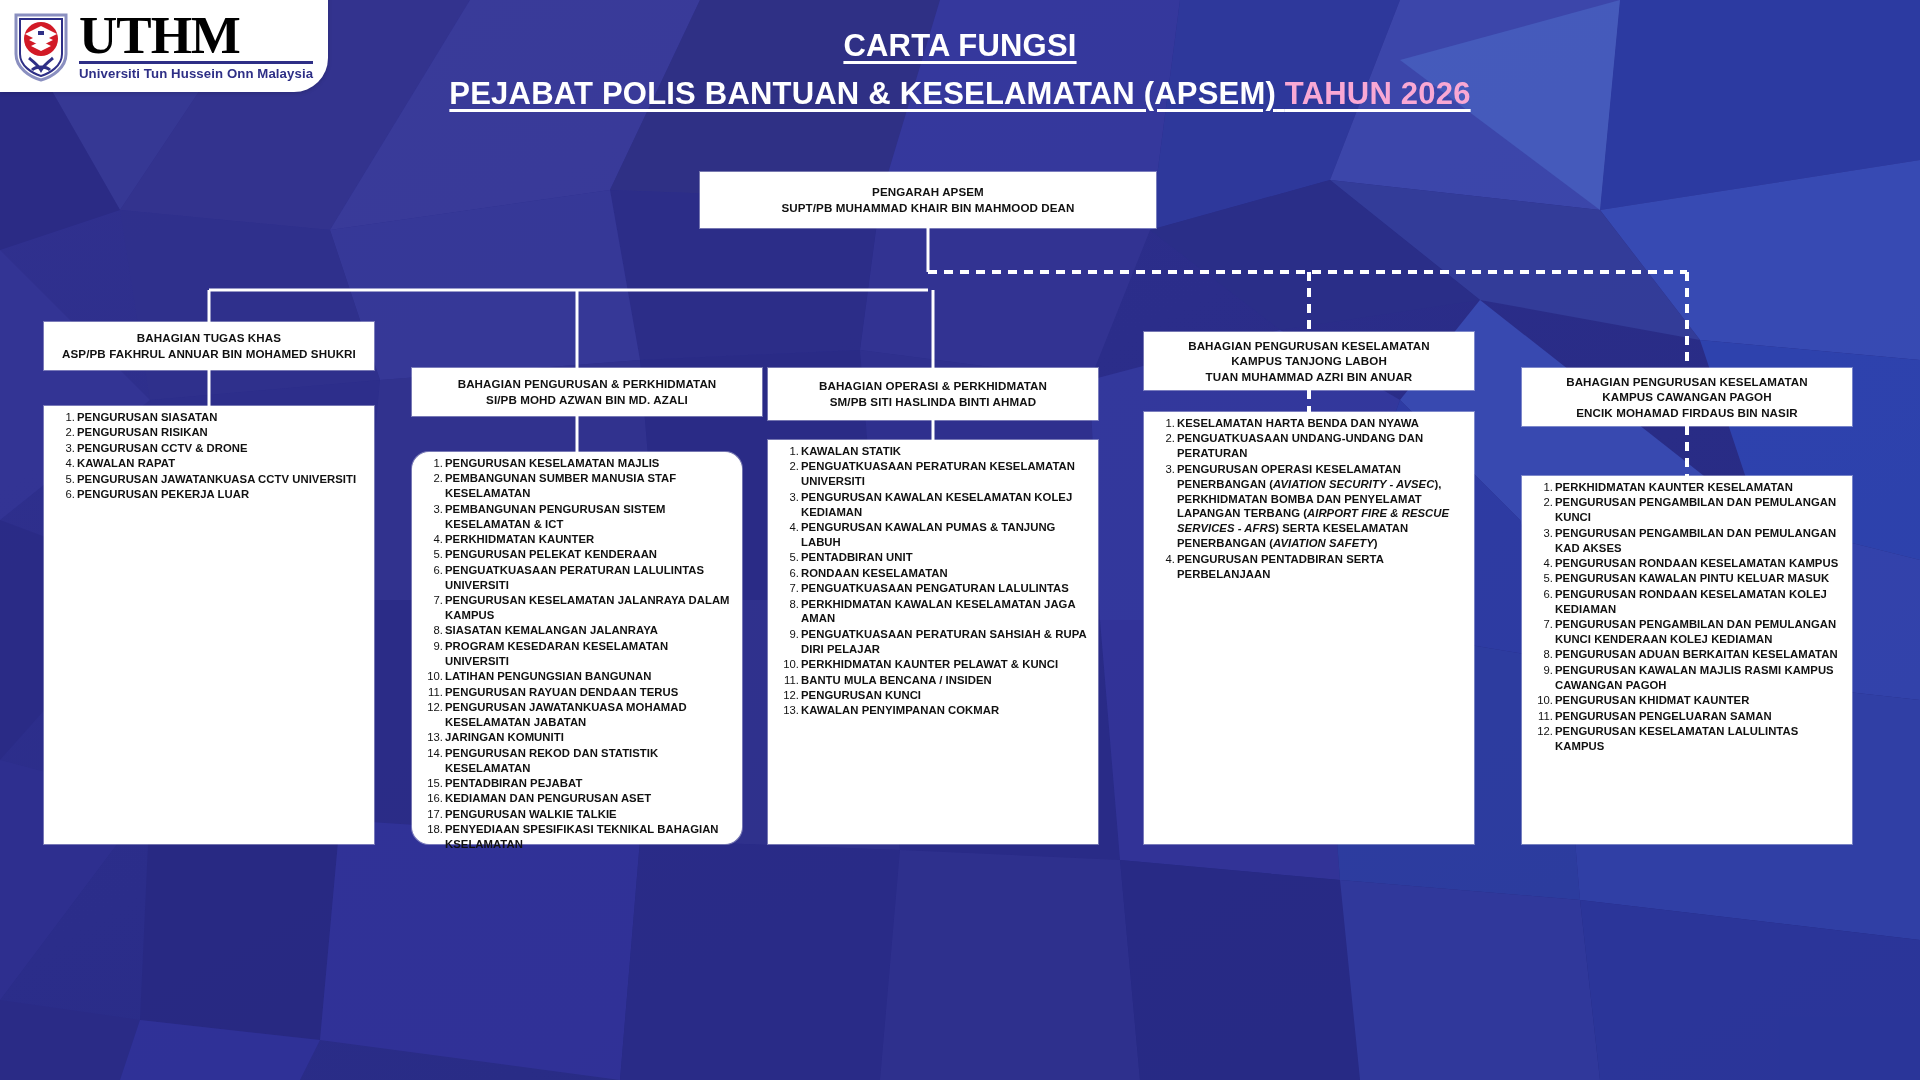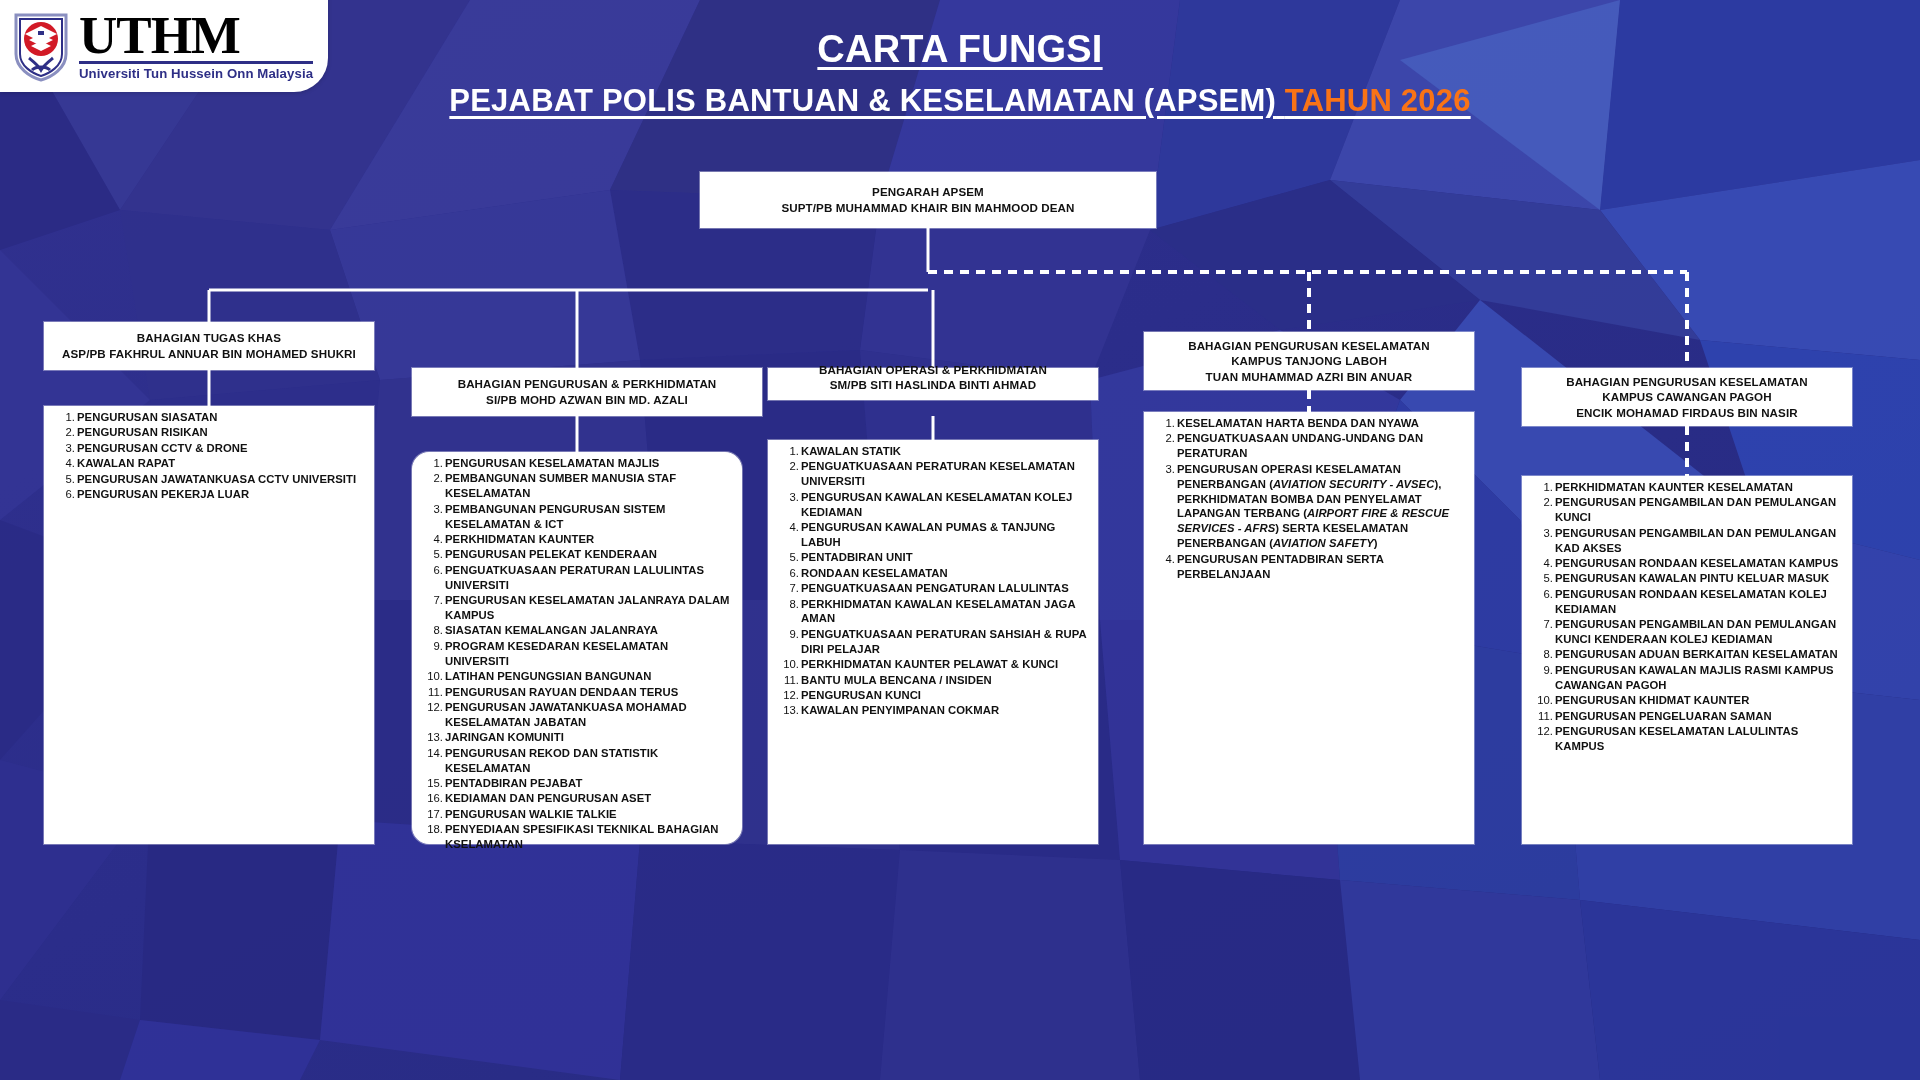--- a/index.html
+++ b/index.html
@@ -42,26 +42,26 @@
     font-size: 13.2px; font-weight: 700; color: #2e2f86;
     letter-spacing: .1px; white-space: nowrap;
   }
 
   
   #title-block {
     position: absolute; left: 300px; top: 28px; width: 1320px;
     text-align: center; color: #ffffff;
   }
   .title-line {
-    font-size: 38px; font-weight: 700; letter-spacing: .2px;
+    font-size: 31px; font-weight: 700; letter-spacing: .2px;
     text-decoration: underline; text-underline-offset: 5px;
     text-decoration-thickness: 3px; white-space: nowrap;
   }
   #title-line2 { font-size: 31px; margin-top: 12px; }
-  #title-line2 .dim { color: #f97316; }
+  #title-line2 .dim { color: #f9a8d4; }
 
   
   #wires { position: absolute; inset: 0; width: 1920px; height: 1080px; }
 
   
   .hdr-box, .list-box {
     position: absolute;
     background: #ffffff;
     border: 1px solid #ffffff;
     box-shadow: 0 0 0 1px rgba(255,255,255,.35);
@@ -94,21 +94,21 @@
   }
   ol.fn > li i { font-style: italic; }
 
   
   #hdr-1 { left: 44px;   top: 322px; width: 330px; height: 48px; }
   #box-1 { left: 44px;   top: 406px; width: 330px; height: 438px; }
 
   #hdr-2 { left: 412px;  top: 368px; width: 350px; height: 48px; }
   #box-2 { left: 412px;  top: 452px; width: 330px; height: 392px; border-radius: 17px; }
 
-  #hdr-3 { left: 768px;  top: 368px; width: 330px; height: 32px; align-items: flex-end; }
+  #hdr-3 { left: 768px;  top: 368px; width: 330px; height: 52px; }
   #box-3 { left: 768px;  top: 440px; width: 330px; height: 404px; }
 
   #hdr-4 { left: 1144px; top: 332px; width: 330px; height: 58px; }
   #box-4 { left: 1144px; top: 412px; width: 330px; height: 432px; }
 
   #hdr-5 { left: 1522px; top: 368px; width: 330px; height: 58px; }
   #box-5 { left: 1522px; top: 476px; width: 330px; height: 368px; }
 
   #hdr-top {
     left: 700px; top: 172px; width: 456px; height: 56px;

